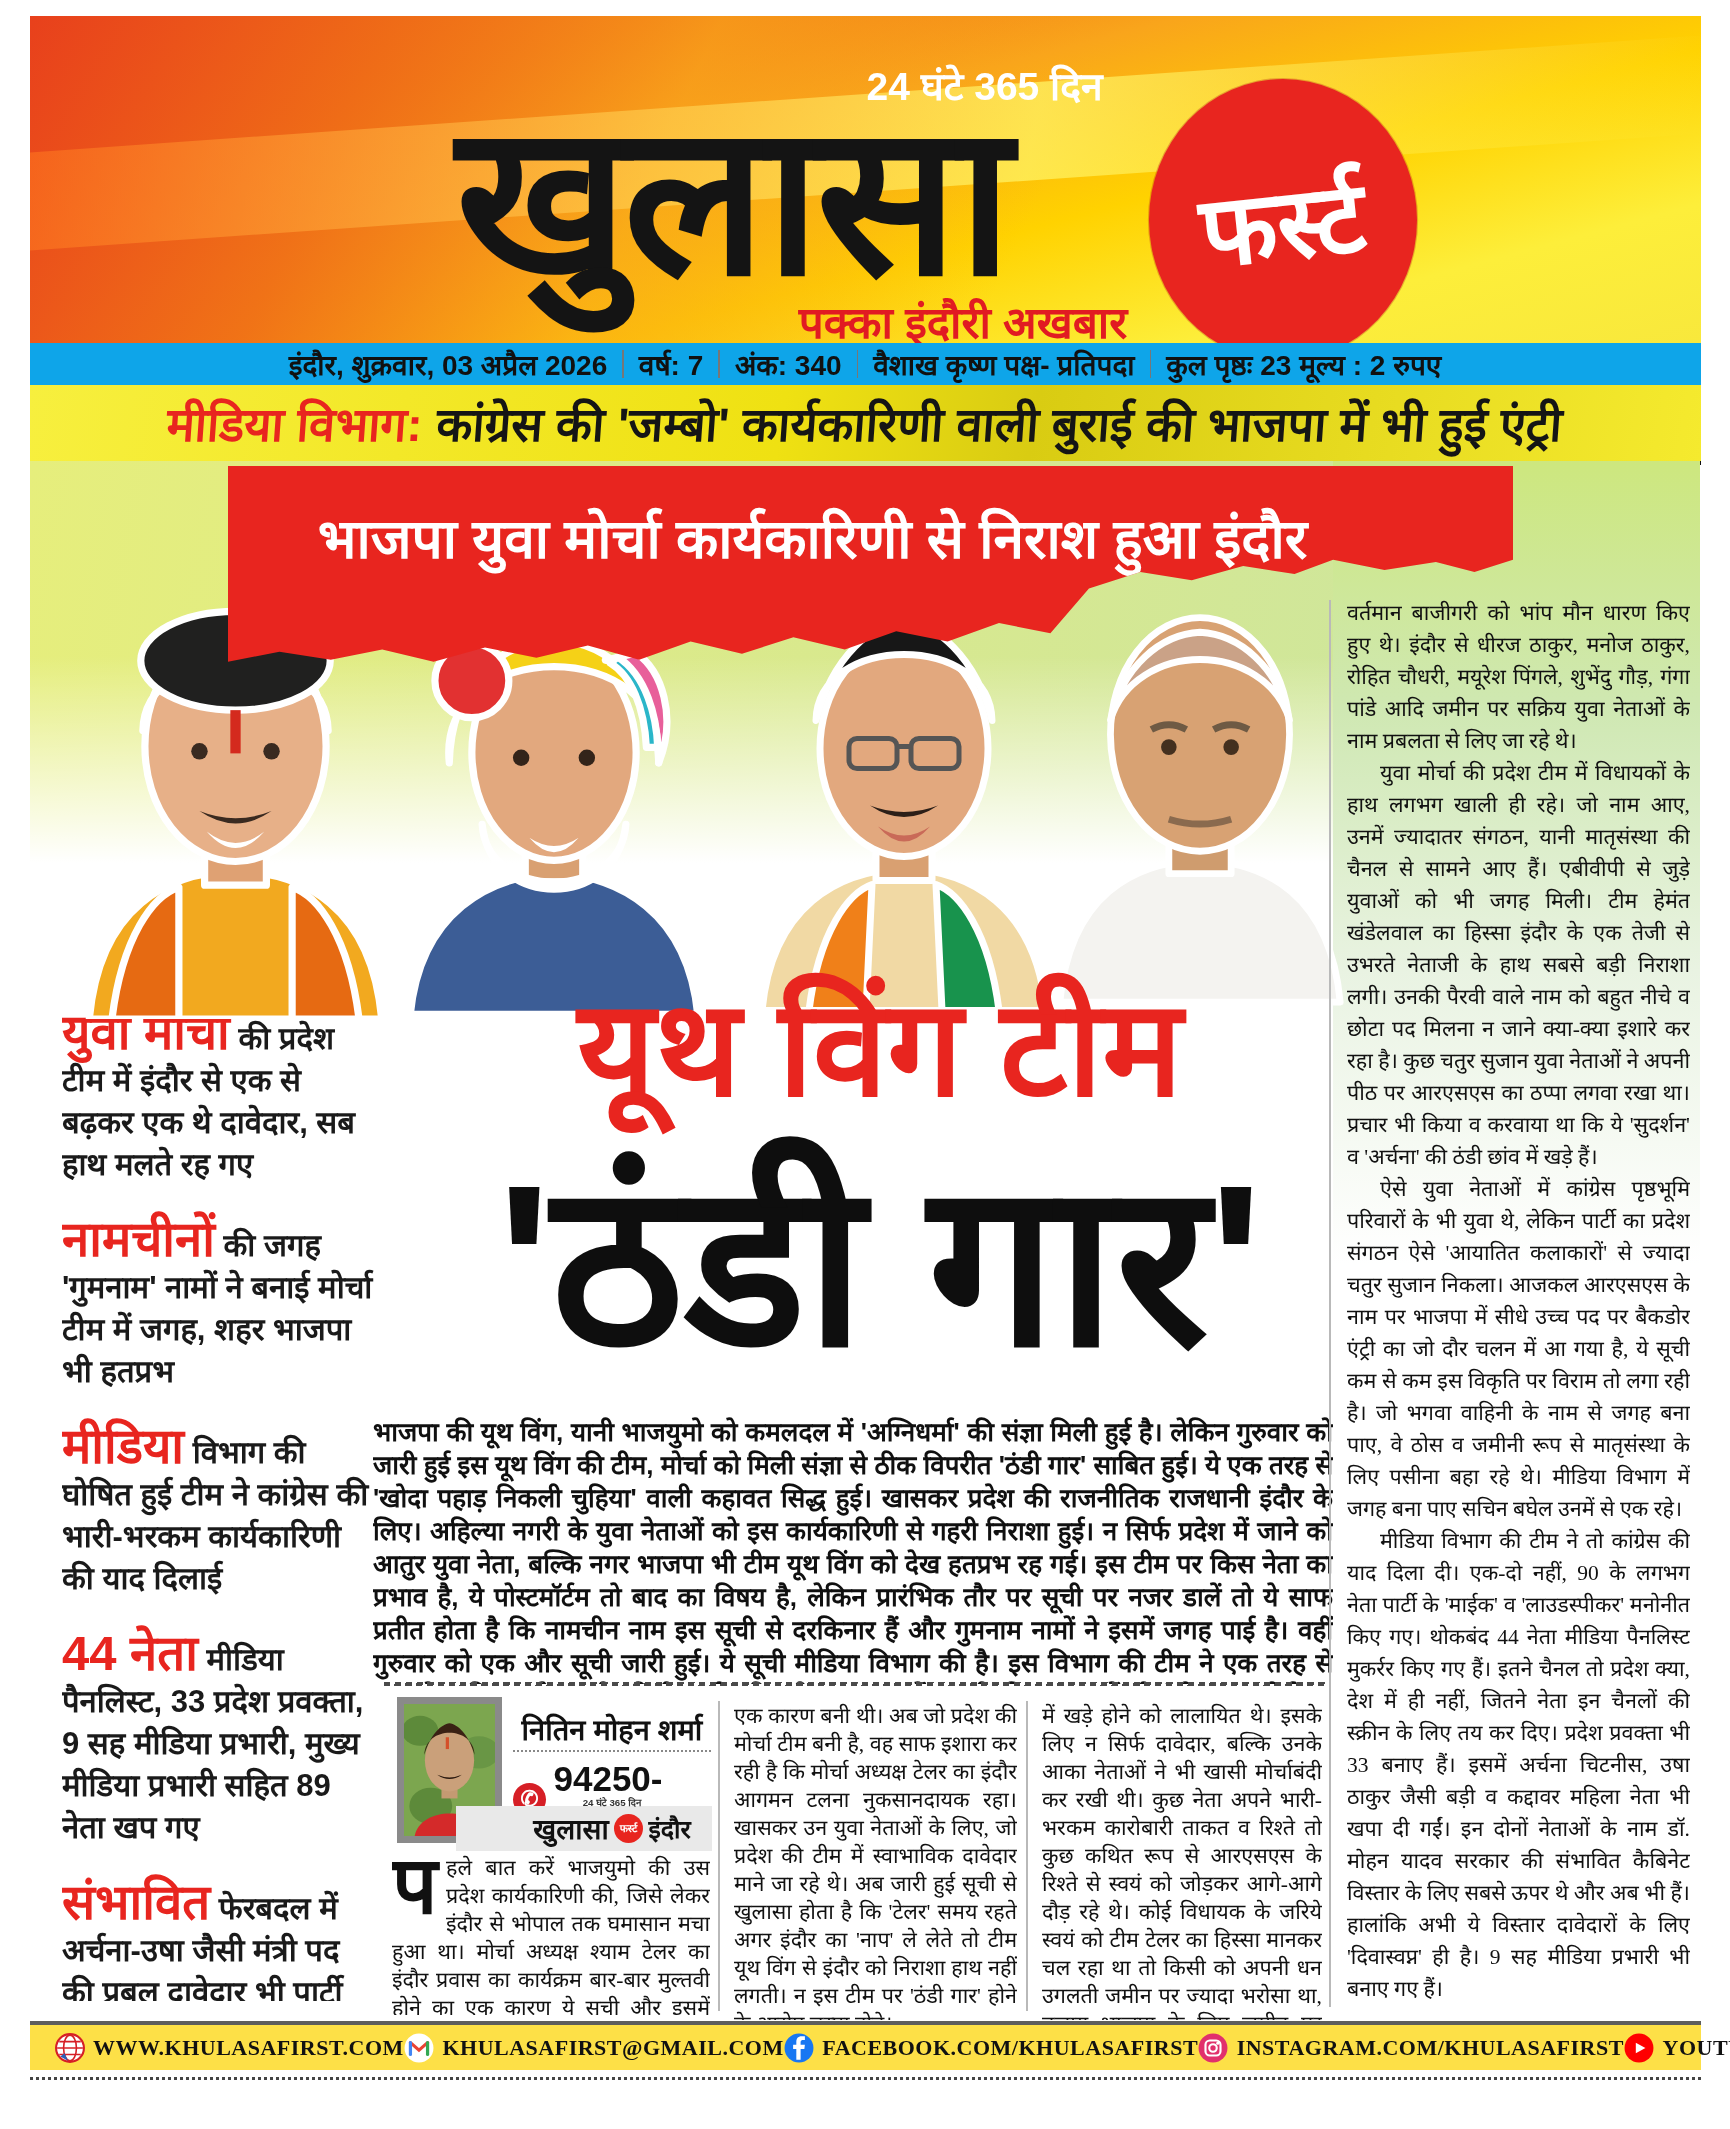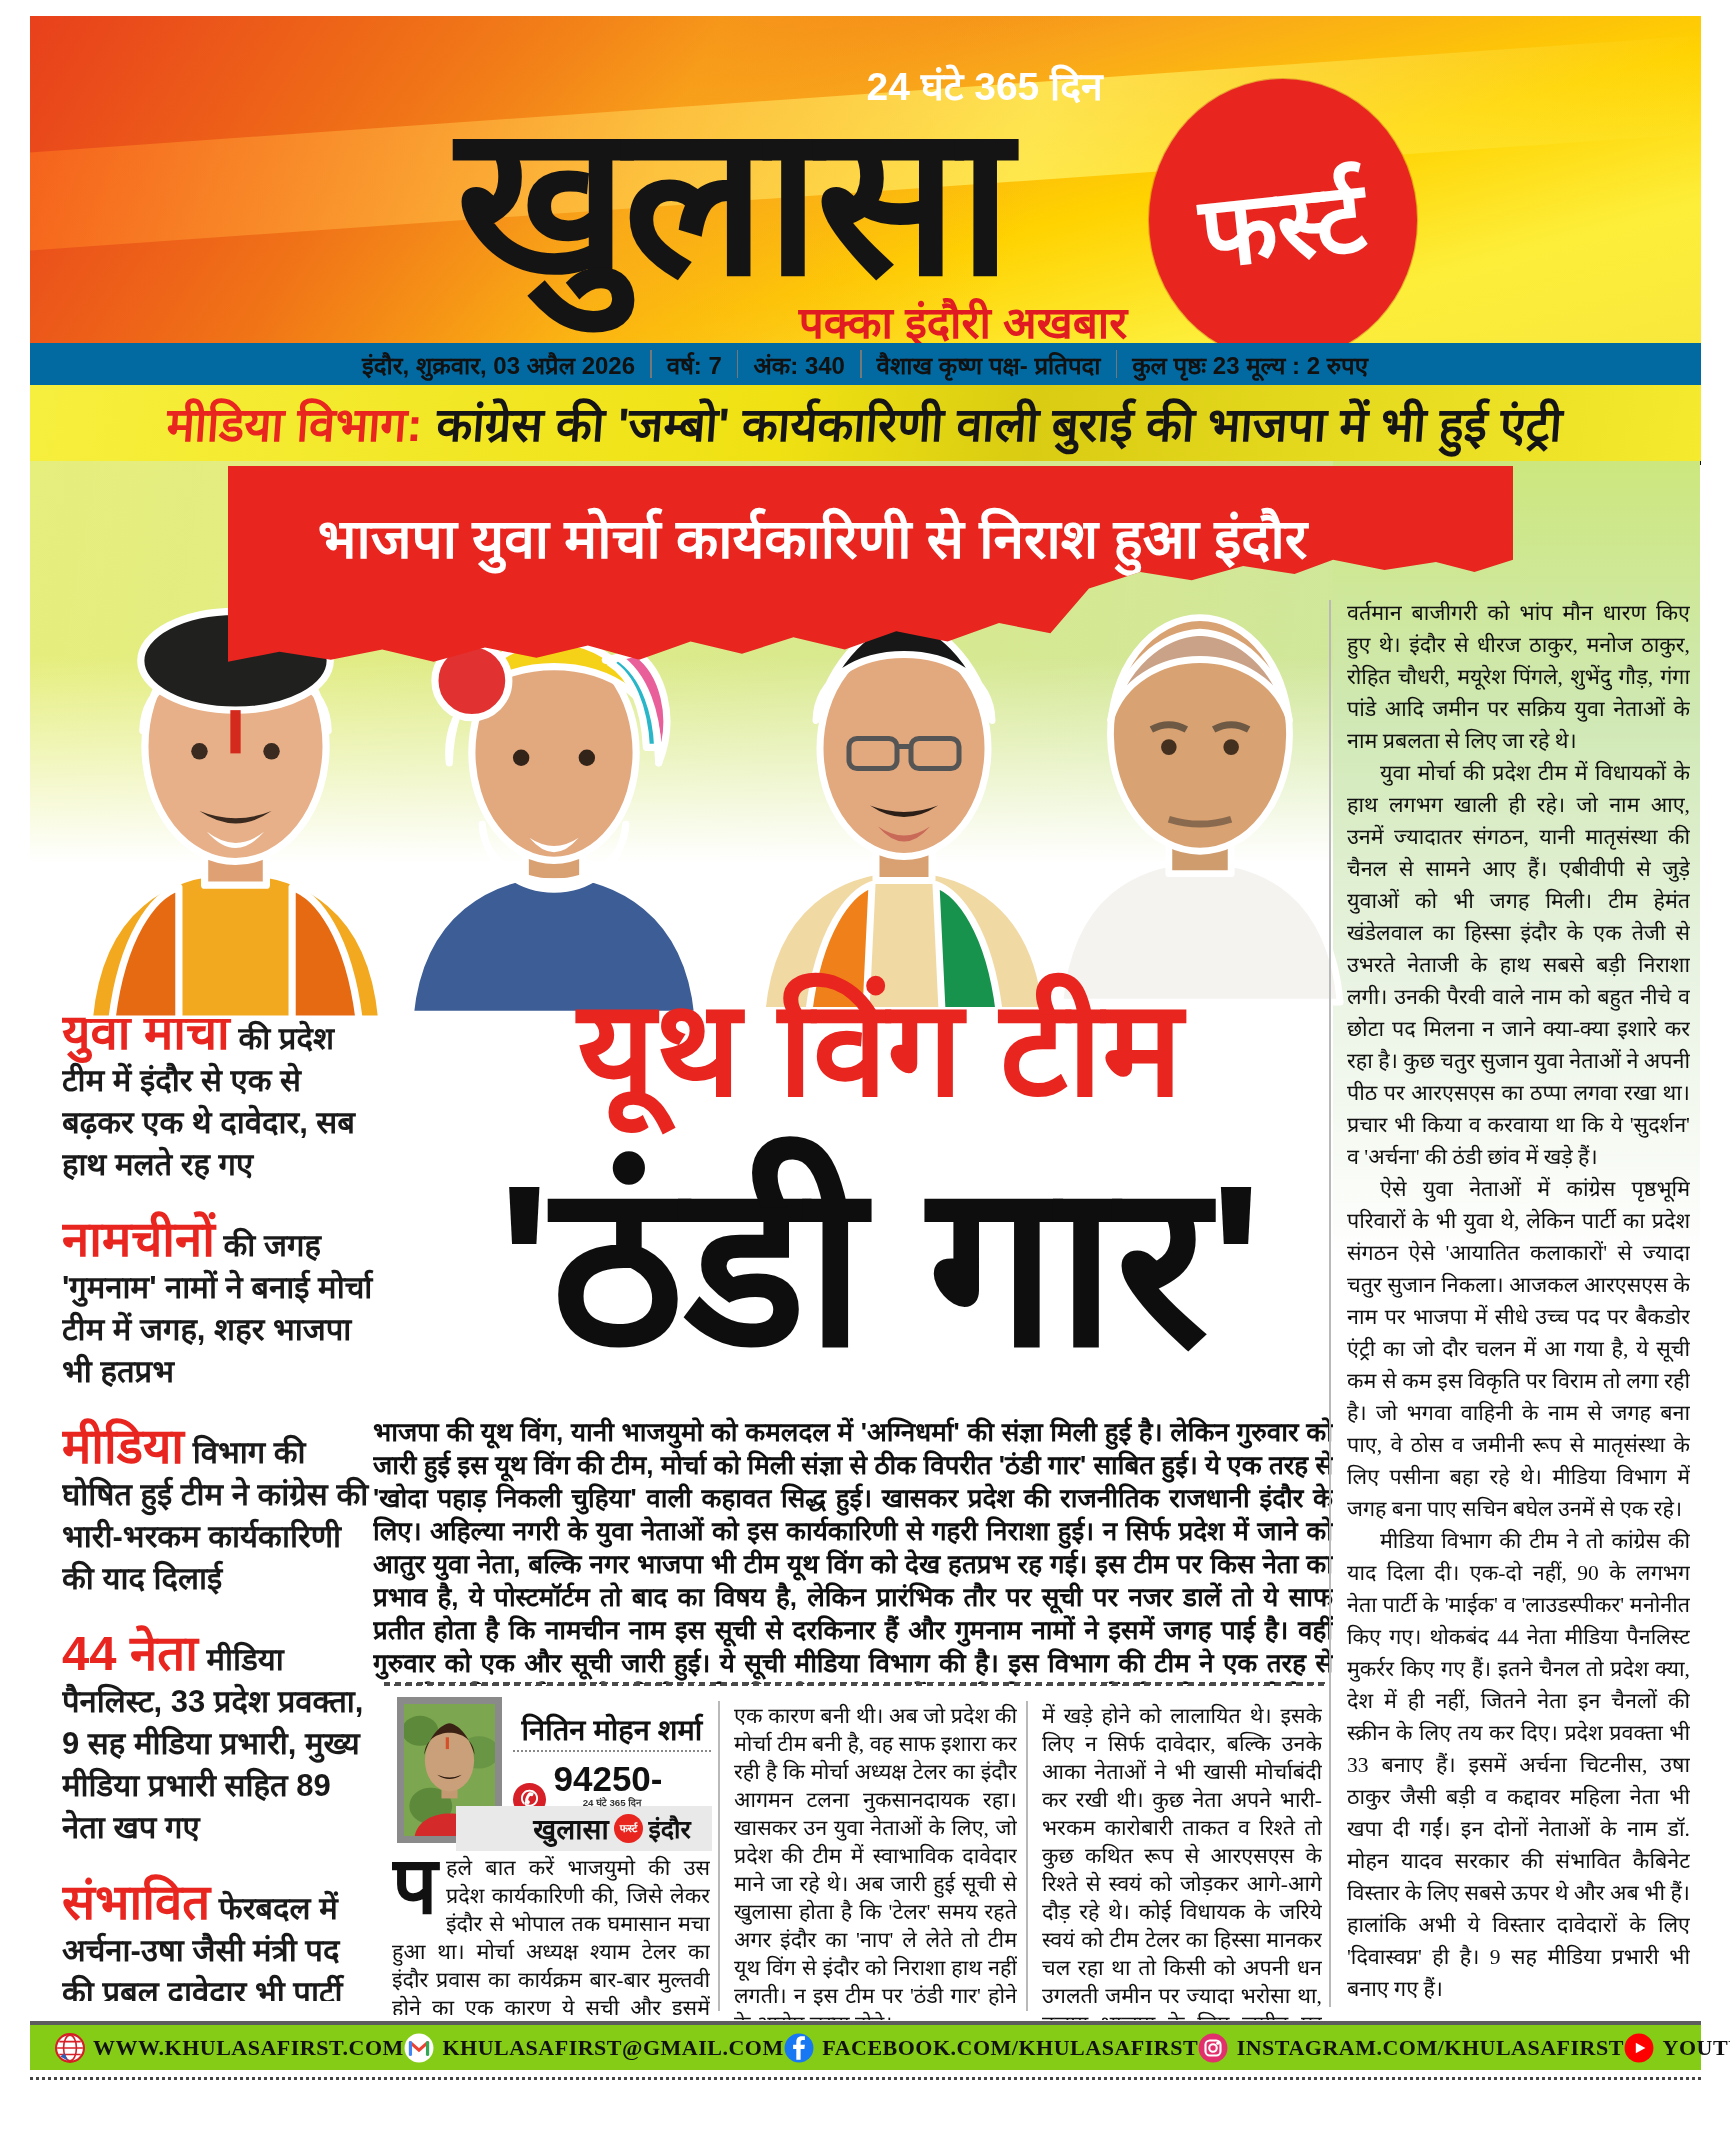--- a/index.html
+++ b/index.html
@@ -20,23 +20,23 @@
   #mast-title{left:284px;top:69px;width:837px;color:#141414;font-size:210px;line-height:1.1;
       font-weight:900;text-align:center;font-family:"Liberation Sans",sans-serif;letter-spacing:-4.3px;}
   #mast-circle{left:1119px;top:63px;width:268px;height:282px;background:#e8251f;border-radius:50%;
       display:flex;align-items:center;justify-content:center;box-shadow:0 0 0 1.1px rgba(180,30,20,.3);}
   #mast-circle span{color:#ffffff;font-size:99px;font-weight:900;transform:rotate(-6deg);
       font-family:"Liberation Serif",serif;}
   #mast-tagline{left:703px;top:275px;width:461px;text-align:center;color:#e11b22;font-size:44px;
       font-weight:900;font-family:"Liberation Sans",sans-serif;}
 
   
-  #dateline{left:29.5px;top:343px;width:1671px;height:42px;background:#0369a1;display:flex;
+  #dateline{left:29.5px;top:343px;width:1671px;height:42px;background:#0ea5e9;display:flex;
       align-items:center;justify-content:center;gap:15px;font-family:"Liberation Sans",sans-serif;
-      font-size:24px;font-weight:bold;color:#111;}
+      font-size:28px;font-weight:bold;color:#111;}
   .dl-sep{width:1.6px;height:28px;background:#777;}
 
   
   #yellow-banner{left:29.5px;top:385px;width:1671px;height:76px;
       background:linear-gradient(100deg,#f7ef3e,#efe112 45%,#d9cc12 60%,#f5ea2e);
       border-bottom:4.3px solid #101010;display:flex;align-items:center;justify-content:center;}
   #yellow-banner .txt{font-family:"Liberation Sans",sans-serif;font-weight:900;font-size:47px;
       transform:skewX(-4deg);white-space:nowrap;color:#151515;}
   #yellow-banner .lead{color:#e8251f;margin-right:14px;}
 
@@ -103,21 +103,21 @@
   
   .bodycol{font-size:21.5px;line-height:28px;text-align:justify;color:#111;overflow:hidden;z-index:7;}
   #col1{left:392px;top:1854px;width:318px;height:161px;}
   #col2{left:734px;top:1702px;width:283px;height:318px;}
   #col3{left:1042px;top:1702px;width:280px;height:318px;}
   #col2 p,#col3 p{margin:0;}
   .dropcap{float:left;font-size:80px;line-height:64px;font-weight:900;padding-right:8.6px;
       font-family:"Liberation Sans",sans-serif;}
 
   
-  #footer{left:29.5px;top:2021px;width:1671px;height:49px;background:#84cc16;border-top:4.8px solid #5d5d5d;
+  #footer{left:29.5px;top:2021px;width:1671px;height:49px;background:#fde047;border-top:4.8px solid #5d5d5d;
       display:flex;align-items:center;justify-content:space-between;padding:0 25px;box-sizing:border-box;z-index:8;}
   .f-item{display:flex;align-items:center;gap:8.6px;font-size:22px;font-weight:bold;color:#111;
       letter-spacing:0.5px;font-family:"Liberation Serif",serif;white-space:nowrap;}
   .f-ico{width:30px;height:30px;flex:0 0 auto;}
   .f-sep{width:2.1px;height:31px;background:#222;}
   #dotted{left:29.5px;top:2077px;width:1671px;border-top:3.2px dotted #444;}
 </style>
 </head>
 <body>
 

